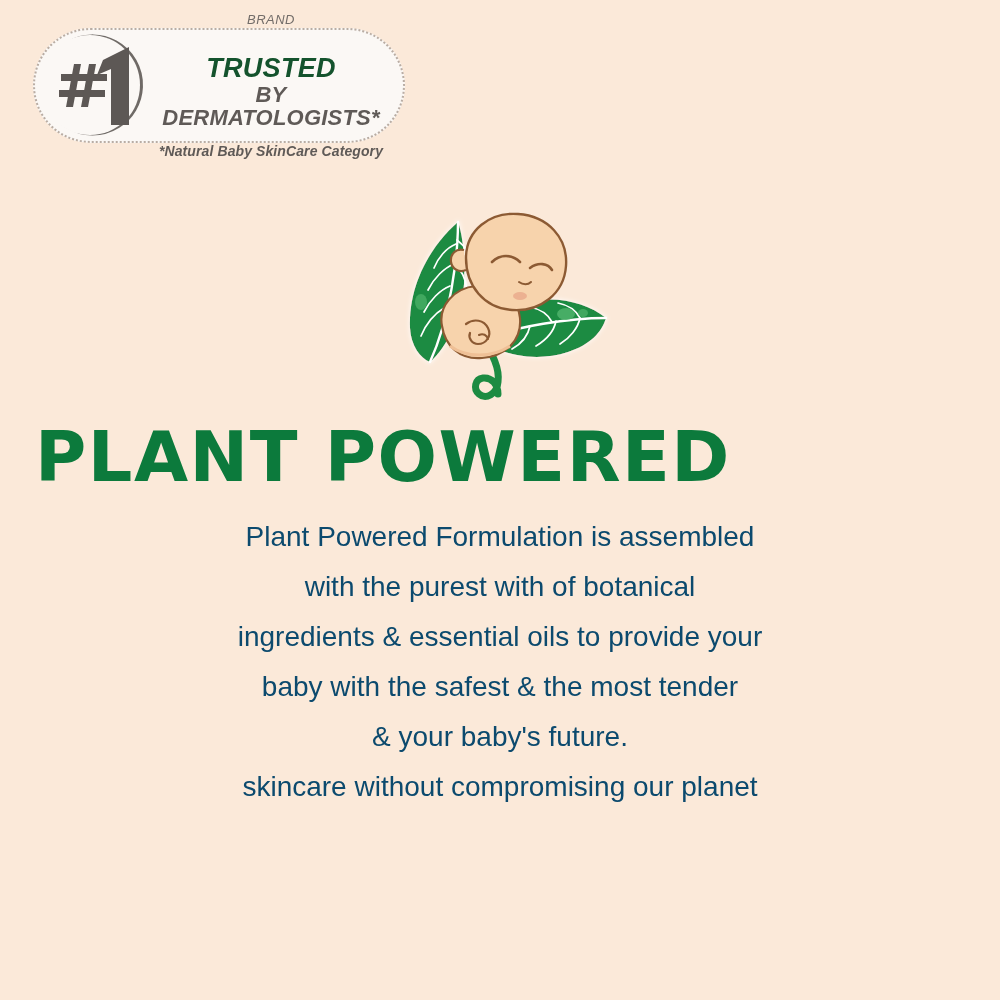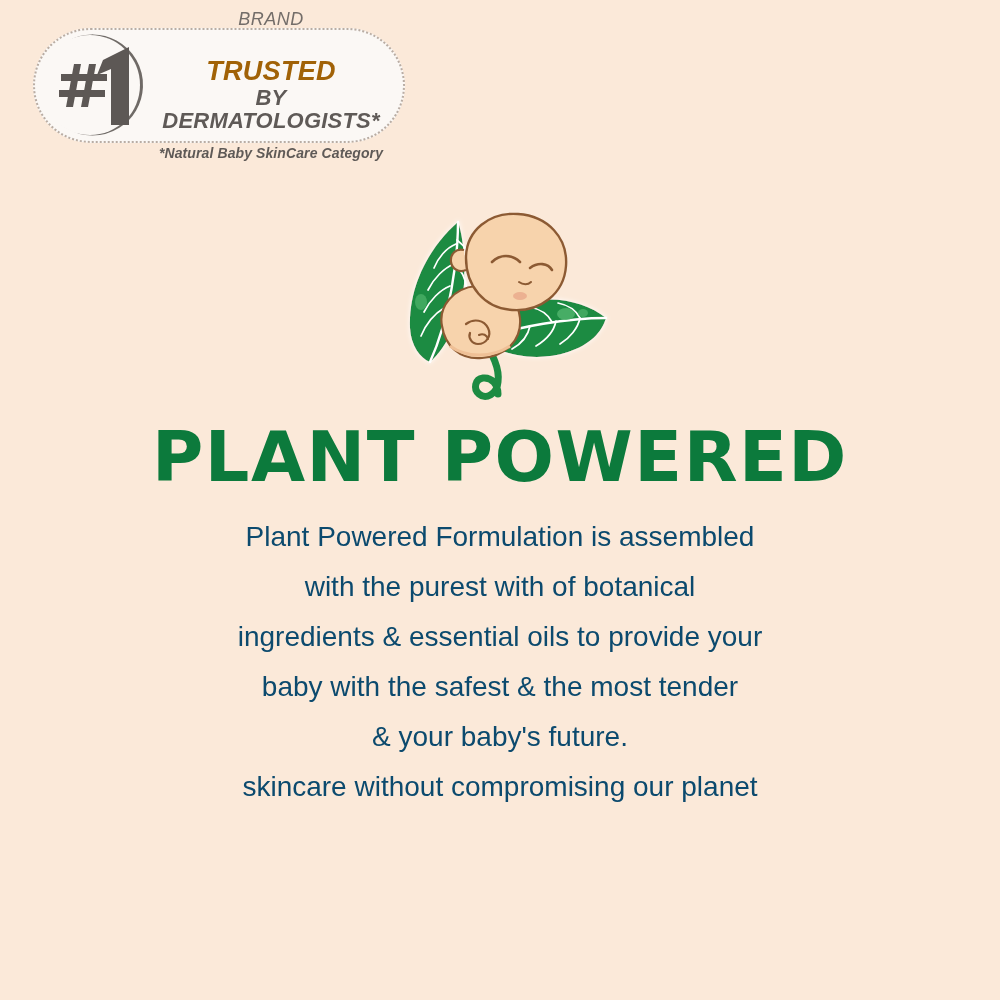--- a/index.html
+++ b/index.html
@@ -43,32 +43,32 @@
   }
   .badge-mark svg { display: block; }
   .badge-text {
     flex: 1 1 auto;
     text-align: center;
     padding-right: 14px;
     line-height: 1.06;
     color: #6b6562;
   }
   .badge-line1 {
-    font-size: 18px;
+    font-size: 13px;
     font-style: italic;
     font-weight: 400;
     letter-spacing: 0.5px;
     color: #736d69;
   }
   .badge-line2 {
     font-size: 27px;
     font-style: italic;
     font-weight: bold;
     letter-spacing: 0.3px;
-    color: #a16207;
+    color: #14532d;
     margin-top: 28px;
   }
   .badge-line3 {
     font-size: 22px;
     font-style: italic;
     font-weight: bold;
     letter-spacing: 0.2px;
     color: #5f5a57;
   }
   .badge-line4 {
@@ -90,26 +90,27 @@
     height: 200px;
   }
   .logo svg { display: block; }
 
   
   .headline {
     position: absolute;
     left: 0;
     right: 0;
     top: 416px;
-    text-align: center;
+    text-align: left;
     font-size: 70px;
     font-weight: bold;
     letter-spacing: 1.5px;
     color: #0c7a3c;
     font-family: "DejaVu Sans", sans-serif;
+    padding-left: 35px;
   }
 
   
   .body-copy {
     position: absolute;
     left: 50%;
     transform: translateX(-50%);
     top: 512px;
     width: 790px;
     text-align: center;

